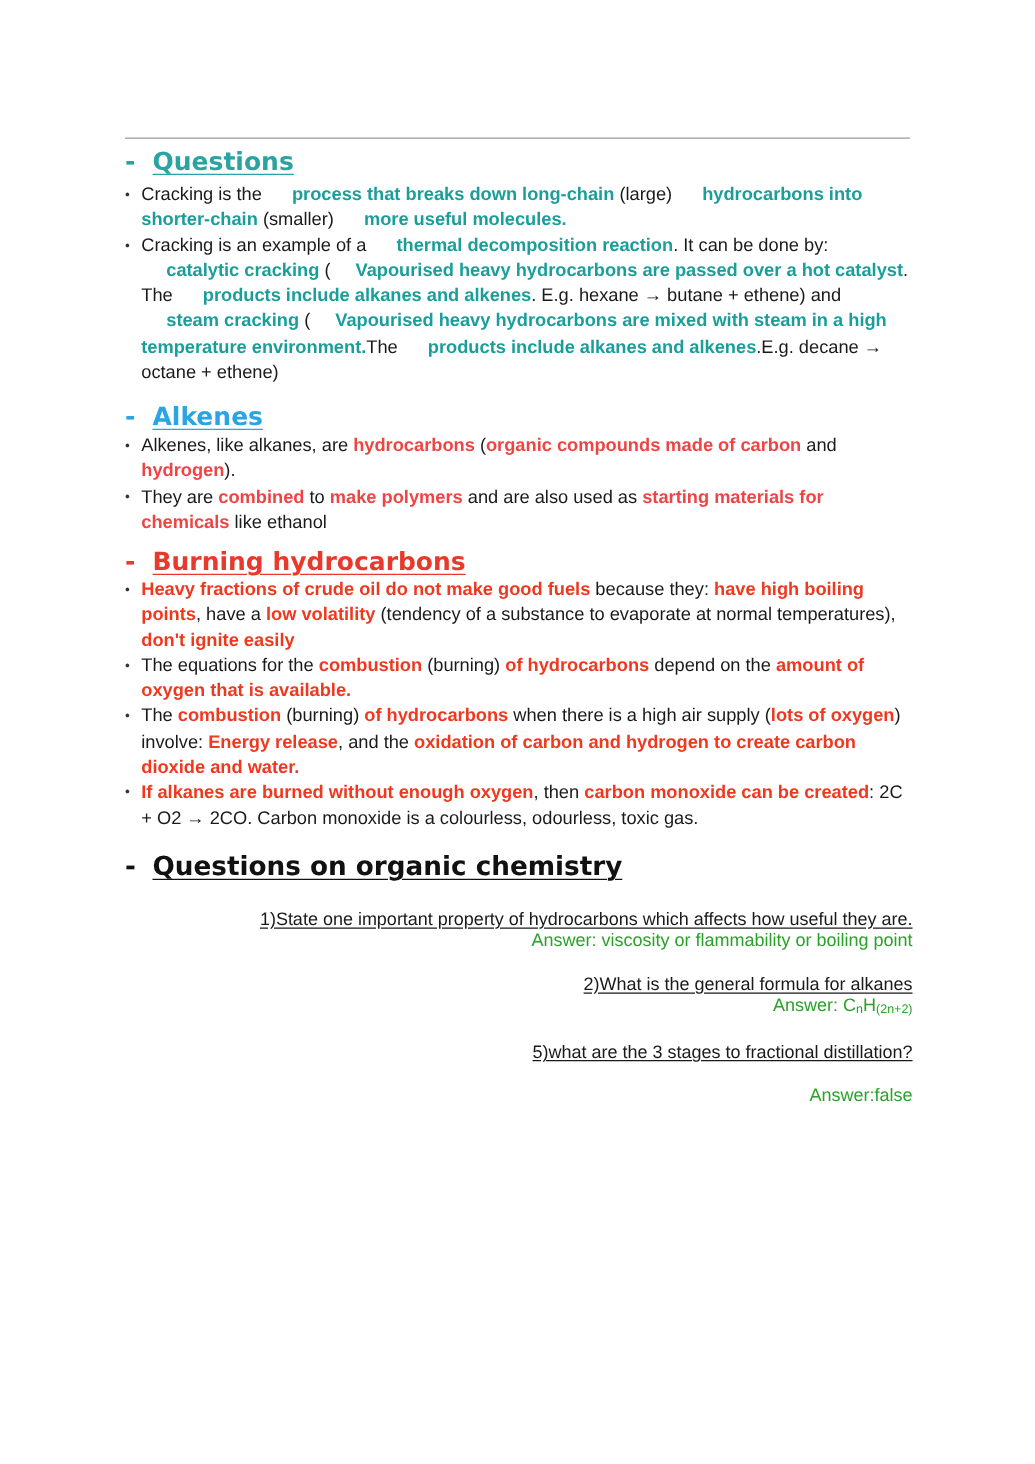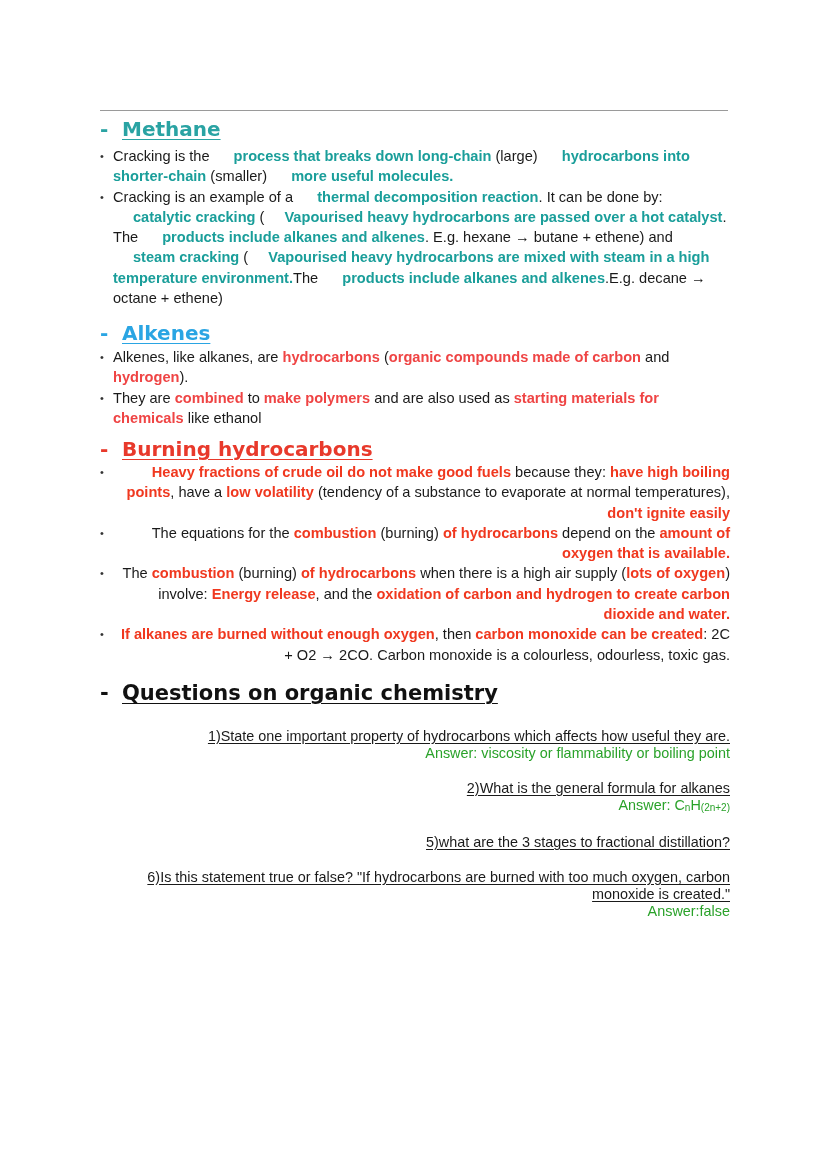--- a/index.html
+++ b/index.html
@@ -36,21 +36,21 @@
     .q .ans sub { font-size: 10px; vertical-align: -1px; }
   </style>
 </head>
 <body>
 
 <div class="rule"></div>
 
 <div class="section teal" style="top:116px;">
   <h2 class="heading">
     <span class="dash">-</span>
-    <span class="htext">Methane</span>
+    <span class="htext">Questions</span>
   </h2>
   <ul class="bullets">
       <li><span>Cracking is the </span><span class="hl">process that breaks down long-chain</span><span> (large) </span><span class="hl">hydrocarbons into shorter-chain</span><span> (smaller) </span><span class="hl">more useful molecules.</span></li>
       <li><span>Cracking is an example of a </span><span class="hl">thermal decomposition reaction</span><span>. It can be done by: </span><span class="hl">catalytic cracking</span><span> (</span><span class="hl">Vapourised heavy hydrocarbons are passed over a hot catalyst</span><span>. The </span><span class="hl">products include alkanes and alkenes</span><span>. E.g. hexane → butane + ethene) and </span><span class="hl">steam cracking</span><span> (</span><span class="hl">Vapourised heavy hydrocarbons are mixed with steam in a high temperature environment.</span><span>The </span><span class="hl">products include alkanes and alkenes</span><span>.E.g. decane → octane + ethene)</span></li>
     </ul>
 </div>
 
 <div class="section blue" style="top:320px;">
   <h2 class="heading">
     <span class="dash">-</span>
@@ -60,21 +60,21 @@
       <li><span>Alkenes, like alkanes, are </span><span class="hl">hydrocarbons</span><span> (</span><span class="hl">organic compounds made of carbon</span><span> and </span><span class="hl">hydrogen</span><span>).</span></li>
       <li><span>They are </span><span class="hl">combined</span><span> to </span><span class="hl">make polymers</span><span> and are also used as </span><span class="hl">starting materials for chemicals</span><span> like ethanol</span></li>
     </ul>
 </div>
 
 <div class="section red" style="top:436px;">
   <h2 class="heading">
     <span class="dash">-</span>
     <span class="htext">Burning hydrocarbons</span>
   </h2>
-  <ul class="bullets" style="margin-top:0;text-align:right;">
+  <ul class="bullets" style="margin-top:0;">
       <li><span class="hl">Heavy fractions of crude oil do not make good fuels</span><span> because they: </span><span class="hl">have high boiling points</span><span>, have a </span><span class="hl">low volatility</span><span> (tendency of a substance to evaporate at normal temperatures), </span><span class="hl">don't ignite easily</span></li>
       <li><span>The equations for the </span><span class="hl">combustion</span><span> (burning) </span><span class="hl">of hydrocarbons</span><span> depend on the </span><span class="hl">amount of oxygen that is available.</span></li>
       <li><span>The </span><span class="hl">combustion</span><span> (burning) </span><span class="hl">of hydrocarbons</span><span> when there is a high air supply (</span><span class="hl">lots of oxygen</span><span>) involve: </span><span class="hl">Energy release</span><span>, and the </span><span class="hl">oxidation of carbon and hydrogen to create carbon dioxide and water.</span></li>
       <li><span class="hl">If alkanes are burned without enough oxygen</span><span>, then </span><span class="hl">carbon monoxide can be created</span><span>: 2C + O2 → 2CO. Carbon monoxide is a colourless, odourless, toxic gas.</span></li>
     </ul>
 </div>
 
 <div class="section qsec" style="top:680px;">
   <h2 class="heading">
     <span class="dash">-</span>
@@ -86,17 +86,16 @@
         <div class="ans">Answer: viscosity or flammability or boiling point</div>
       </div>
       <div class="q">
         <div class="qtext">2)What is the general formula for alkanes</div>
         <div class="ans">Answer: C<sub>n</sub>H<sub>(2n+2)</sub></div>
       </div>
       <div class="q">
         <div class="qtext">5)what are the 3 stages to fractional distillation?</div>
       </div>
       <div class="q">
-        <div class="qtext">6)Is this statement true or false? "If hydrocarbons are burned with too much oxygen, carbon monoxide is created."</div>
         <div class="ans">Answer:false</div>
       </div>
     </div>
 </div>
 
 </body></html>

